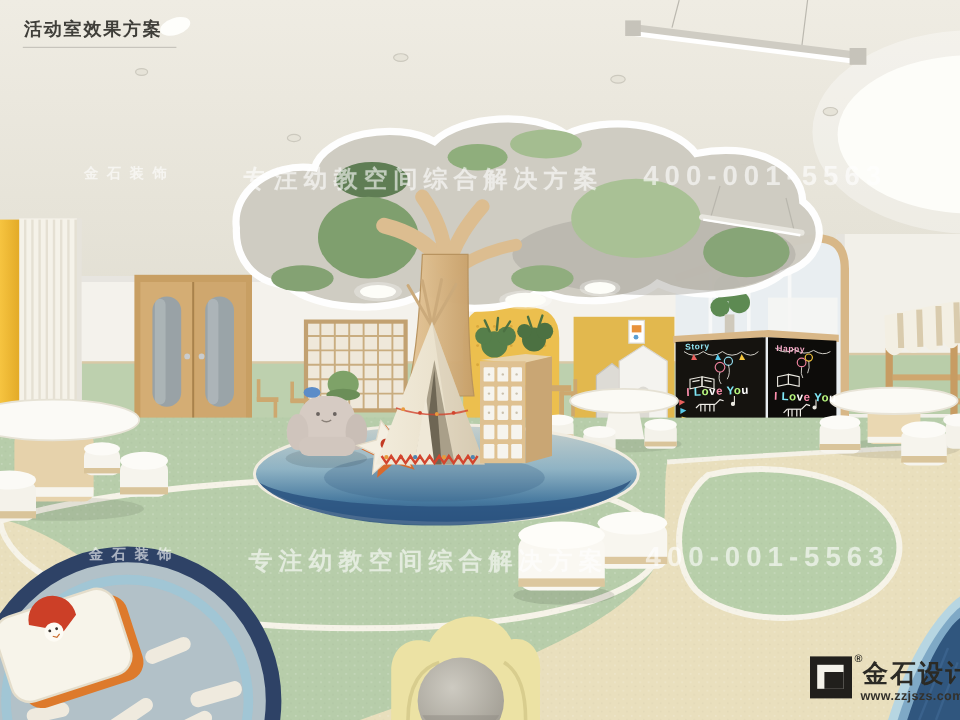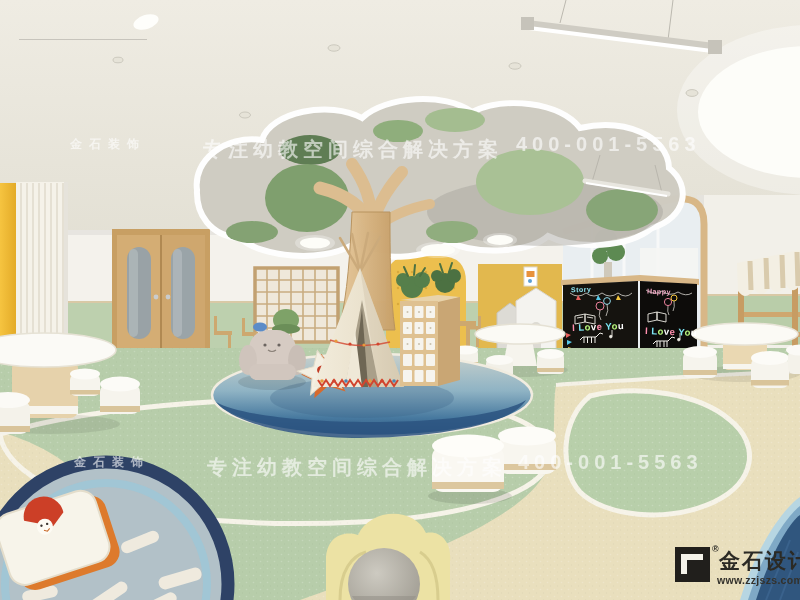--- a/index.html
+++ b/index.html
@@ -4,21 +4,21 @@
 <style>
   html,body{margin:0;padding:0;background:#777;}
   .stage{position:relative;width:800px;height:600px;overflow:hidden;font-family:"Liberation Sans",sans-serif;background:#e9e6dc;}
   .stage svg{position:absolute;left:0;top:0;}
   .ovl{position:absolute;white-space:nowrap;}
   .page-title{left:20px;top:15px;font-size:15px;letter-spacing:1.5px;color:#3f3e39;font-weight:bold;}
   .title-line{left:19px;top:39px;width:128px;height:1px;background:rgba(0,0,0,0.16);}
   .wm span{position:absolute;color:rgba(255,255,255,0.55);font-weight:bold;text-shadow:0 0 1px rgba(255,255,255,0.15);}
   .wm .wm-brand{font-size:12px;letter-spacing:7px;}
   .wm .wm-slogan{font-size:20px;letter-spacing:5px;text-align:right;}
-  .wm .wm-phone{font-size:20px;letter-spacing:5px;}
+  .wm .wm-phone{font-size:23px;letter-spacing:5px;margin-left:20px;}
   .wm1 .wm-brand{left:70px;top:136px;}
   .wm1 .wm-slogan{left:203px;top:136px;}
   .wm1 .wm-phone{left:516px;top:133px;}
   .wm2 .wm-brand{left:74px;top:454px;}
   .wm2 .wm-slogan{left:207px;top:454px;}
   .wm2 .wm-phone{left:518px;top:451px;}
   .chalk-tag{font-size:7px;font-weight:bold;letter-spacing:0.5px;transform:rotate(-2deg);}
   .chalk-tag.left{left:571px;top:286px;color:#8fe2ef;}
   .chalk-tag.right{left:647px;top:288px;color:#f4a9c6;transform:rotate(2deg);}
   .chalk-love{font-size:9.5px;font-weight:bold;letter-spacing:0.5px;}
@@ -566,20 +566,21 @@
 
   <g>
     <path d="M326,600 L326,560 C326,538 342,530 358,535 C370,508 414,506 426,533 C442,530 452,544 450,562 L450,600 Z" fill="#ece2a4"></path>
     <path d="M340,600 C340,570 352,556 366,552" stroke="#d8cd8e" stroke-width="3" fill="none"></path>
     <path d="M438,600 C438,572 430,558 420,552" stroke="#d8cd8e" stroke-width="3" fill="none"></path>
     <circle cx="384" cy="584" r="36" fill="url(#plushG)"></circle>
     <path d="M352,596 a34,22 0 0 0 64,0 Z" fill="#8f8c84" opacity="0.5"></path>
   </g>
 </svg>
 
+  <div class="ovl page-title">活动室效果方案</div>
   <div class="ovl title-line"></div>
 
   <div class="wm wm1">
     <span class="wm-brand ovl">金石装饰</span>
     <span class="wm-slogan ovl">专注幼教空间综合解决方案</span>
     <span class="wm-phone ovl">400-001-5563</span>
   </div>
   <div class="wm wm2">
     <span class="wm-brand ovl">金石装饰</span>
     <span class="wm-slogan ovl">专注幼教空间综合解决方案</span>

